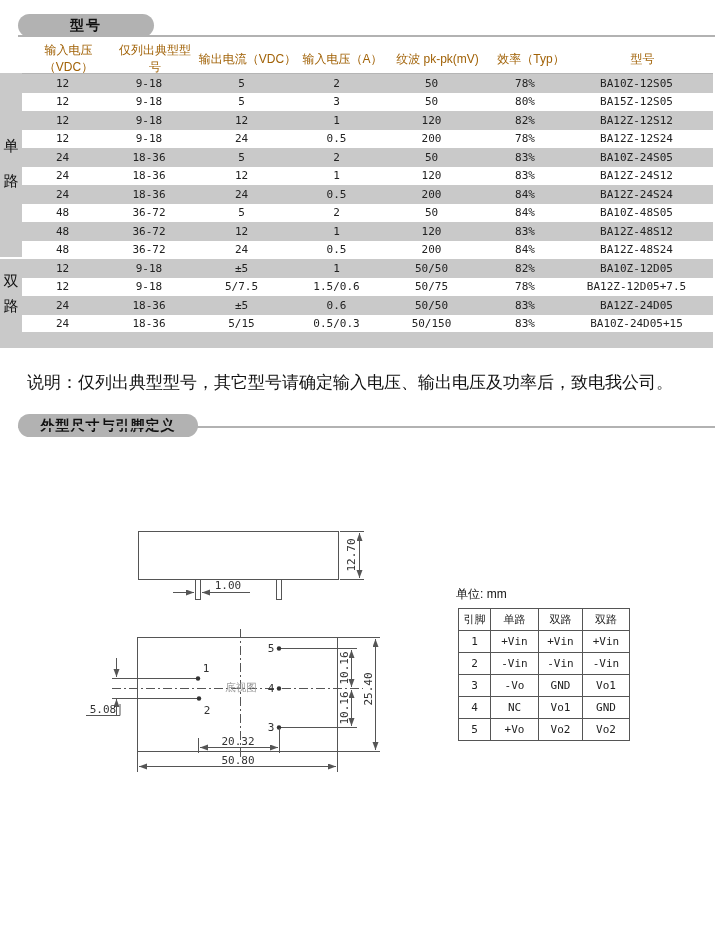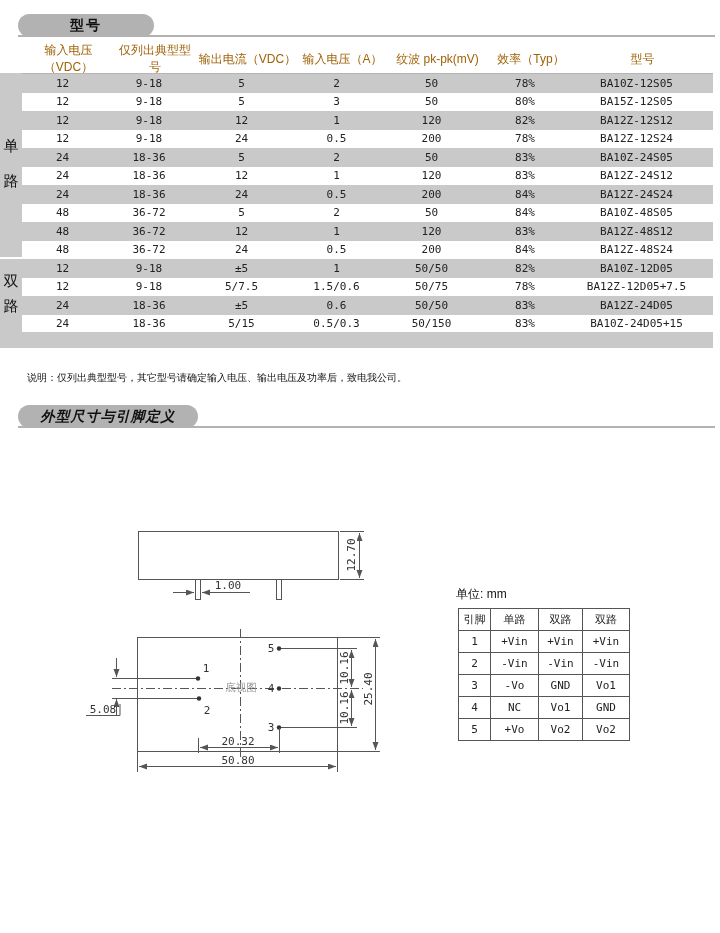--- a/index.html
+++ b/index.html
@@ -4,21 +4,21 @@
 <style>
   html,body{margin:0;padding:0;background:#fff;}
   .page{position:relative;width:720px;height:933px;background:#ffffff;overflow:hidden;
         font-family:"Liberation Sans",sans-serif;color:#1a1a1a;border-radius:19px;}
 
   
   .pill{position:absolute;background:#b2b2b2;border-radius:12px;height:23px;
         display:flex;align-items:center;justify-content:center;
         font-size:14px;font-weight:bold;color:#111;letter-spacing:2px;}
   .pill1{left:18px;top:14px;width:136px;}
-  .pill2{left:18px;top:405px;width:180px;letter-spacing:1px;font-style:italic;}
+  .pill2{left:18px;top:414px;width:180px;letter-spacing:1px;}
   .rule{position:absolute;height:2px;background:#b2b2b2;}
   .rule1{left:18px;top:35px;width:697px;}
   .rule2{left:18px;top:426px;width:697px;}
 
   
   .mt-header{position:absolute;left:0;top:45px;width:713px;height:28px;display:flex;
              align-items:center;padding-left:22px;box-sizing:border-box;font-size:12px;color:#a16207;}
   .mt-rows{position:absolute;left:0;top:73px;width:713px;border-top:1px solid #b5b5b5;box-sizing:border-box;}
   .mrow{display:flex;align-items:center;height:18.5px;padding-left:16px;box-sizing:border-box;
         font-family:"DejaVu Sans Mono",monospace;font-size:11px;color:#222;background:#ffffff;}
@@ -31,21 +31,21 @@
   .mt-sidebar{position:absolute;left:0;top:73px;width:22px;height:259px;background:#c9c9c9;}
   .grp{position:absolute;left:0;width:22px;}
   .grp1{top:55px;}
   .grp2{top:195px;}
   .gchar{width:22px;text-align:center;font-size:15px;color:#111;}
   .grp1 .gchar{line-height:35px;}
   .grp2 .gchar{line-height:25px;}
   .grp-sep{position:absolute;left:0;top:184px;width:22px;height:2px;background:#ffffff;}
   .mt-footer{position:absolute;left:0;top:332px;width:713px;height:16px;background:#c9c9c9;}
 
-  .note{position:absolute;left:27px;top:371px;font-size:10px;color:#111;}
+  .note{position:absolute;left:27px;top:371px;font-size:17px;color:#111;}
 
   
   .svg1{position:absolute;left:100px;top:520px;}
   .svg2{position:absolute;left:80px;top:625px;}
   .svg1 line,.svg1 rect,.svg2 line,.svg2 rect{stroke:#555;stroke-width:1;fill:none;}
   .dimtxt{font-family:"DejaVu Sans Mono",monospace;font-size:11px;fill:#333;stroke:none;}
   .pinlbl{font-family:"DejaVu Sans Mono",monospace;font-size:11px;fill:#333;stroke:none;}
   .caption{font-size:10.5px;fill:#9a9a9a;stroke:none;font-family:"Liberation Sans",sans-serif;}
   .cline{stroke:#888;stroke-dasharray:9 3 2 3;}
   .dot{fill:#333;stroke:none;}

